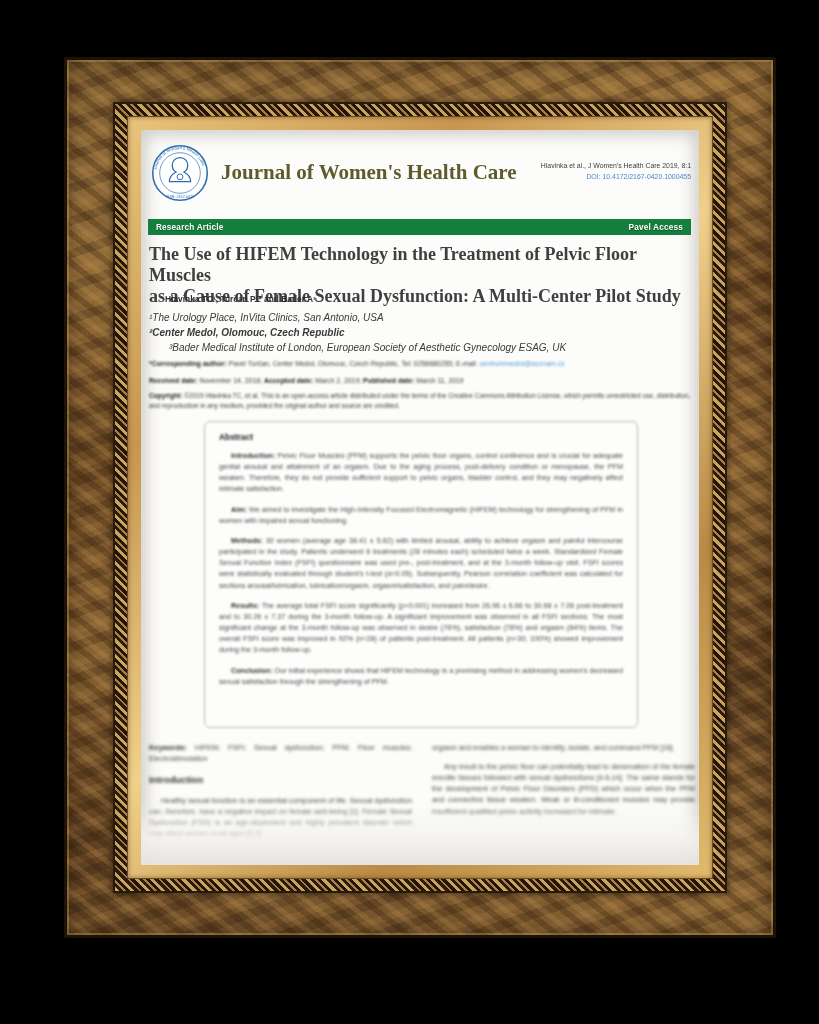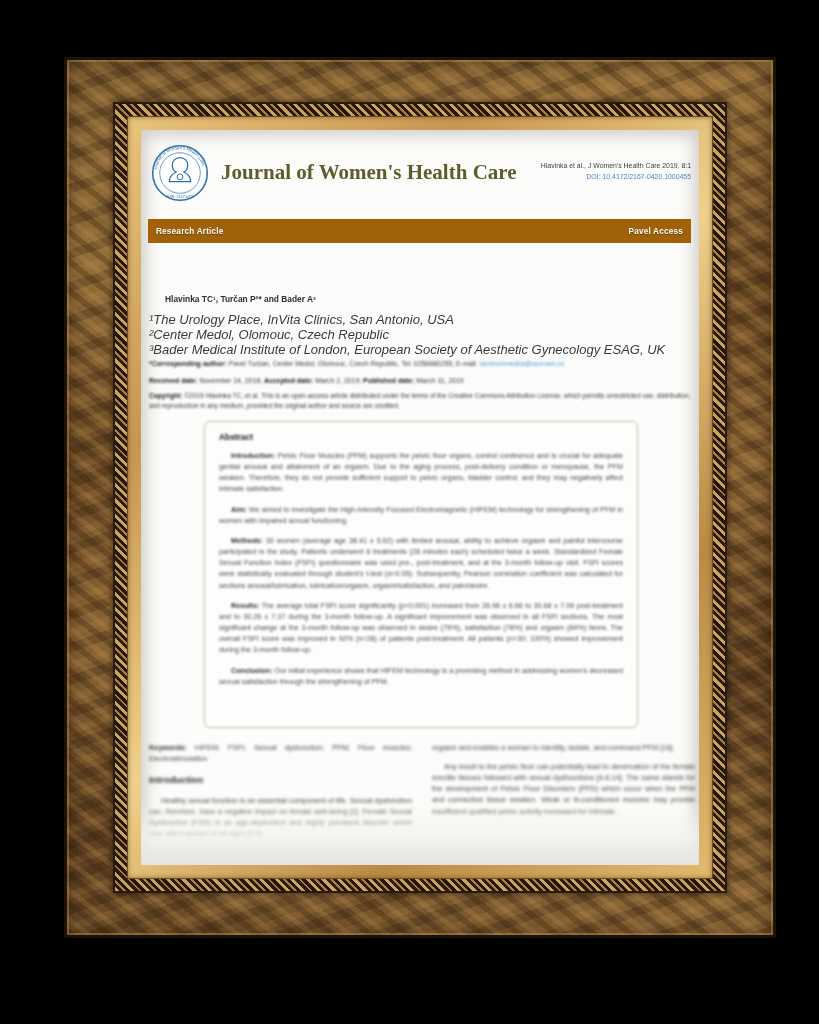--- a/index.html
+++ b/index.html
@@ -50,33 +50,33 @@
     position:absolute;left:80px;top:30px;width:330px;
     font-family:"Liberation Serif", serif;font-weight:bold;font-size:21px;color:#5e5c2c;
   }
   .cite{
     position:absolute;right:8px;top:31px;width:210px;text-align:right;
     font-size:6.9px;line-height:1.55;color:#3c3c3c;
   }
   .cite .doi{color:#4a86c8;}
 
   .typebar{
-    position:absolute;left:7px;right:8px;top:89px;height:16px;background:#a16207;
-    display:flex;align-items:center;justify-content:space-between;padding:12px 8px;box-sizing:border-box;
+    position:absolute;left:7px;right:8px;top:89px;height:16px;background:#15803d;
+    display:flex;align-items:center;justify-content:space-between;padding:4px 8px;box-sizing:border-box;
     color:#fff;font-weight:bold;font-size:8.2px;letter-spacing:.2px;
     text-shadow:0 1px 1px rgba(0,0,0,.4);
   }
 
   .title{
     position:absolute;left:8px;top:114px;width:552px;
     font-family:"Liberation Serif", serif;font-weight:600;font-size:18px;line-height:1.18;color:#3f3f3f;
   }
   .authors{position:absolute;left:24px;top:164px;font-size:8.4px;font-weight:bold;color:#2f2f2f;}
-  .affil{position:absolute;left:8px;font-size:13px;font-style:italic;color:#3a3a3a;}
-  .af1{top:182px;} .af2{top:197px;} .af3{top:212px;}
+  .affil{position:absolute;left:8px;font-size:10px;font-style:italic;color:#3a3a3a;}
+  .af1{top:182px;} .af2{top:197px;font-weight:bold;} .af3{top:212px;margin-left:20px;}
   .meta{position:absolute;left:8px;width:548px;font-size:6.9px;color:#3a3a3a;line-height:1.45;}
   .mcorr{top:229px;} .mdates{top:246px;} .mcopy{top:261px;font-size:6.6px;}
   .meta b{color:#222;}
   .email{color:#55a0d6;text-decoration:none;}
 
   .abs-box{
     position:absolute;left:63px;top:291px;width:434px;height:307px;box-sizing:border-box;
     border:1px solid #b8b8b2;border-radius:6px;background:#fdfdfc;
     padding:10px 14px;overflow:hidden;
   }
@@ -129,20 +129,24 @@
           <div class="cite b06">
             <div>Hlavinka et al., J Women's Health Care 2019, 8:1</div>
             <div class="doi">DOI: 10.4172/2167-0420.1000455</div>
           </div>
 
           <div class="typebar b03">
             <span>Research Article</span>
             <span>Pavel Access</span>
           </div>
 
+          <div class="title b03">
+            <span>The Use of HIFEM Technology in the Treatment of Pelvic Floor Muscles</span><br>
+            <span>as a Cause of Female Sexual Dysfunction: A Multi-Center Pilot Study</span>
+          </div>
           <div class="authors b06">Hlavinka TC¹, Turčan P²* and Bader A³</div>
           <div class="affil af1 b06">¹The Urology Place, InVita Clinics, San Antonio, USA</div>
           <div class="affil af2 b06">²Center Medol, Olomouc, Czech Republic</div>
           <div class="affil af3 b06">³Bader Medical Institute of London, European Society of Aesthetic Gynecology ESAG, UK</div>
 
           <div class="meta mcorr b09">
             <b>*Corresponding author:</b><span> Pavel Turčan, Center Medol, Olomouc, Czech Republic, Tel: 0256680255; E-mail: </span><a class="email" href="#">centrummediol@seznam.cz</a>
           </div>
           <div class="meta mdates b09">
             <b>Received date:</b><span> November 14, 2018; </span><b>Accepted date:</b><span> March 2, 2019; </span><b>Published date:</b><span> March 11, 2019</span>

